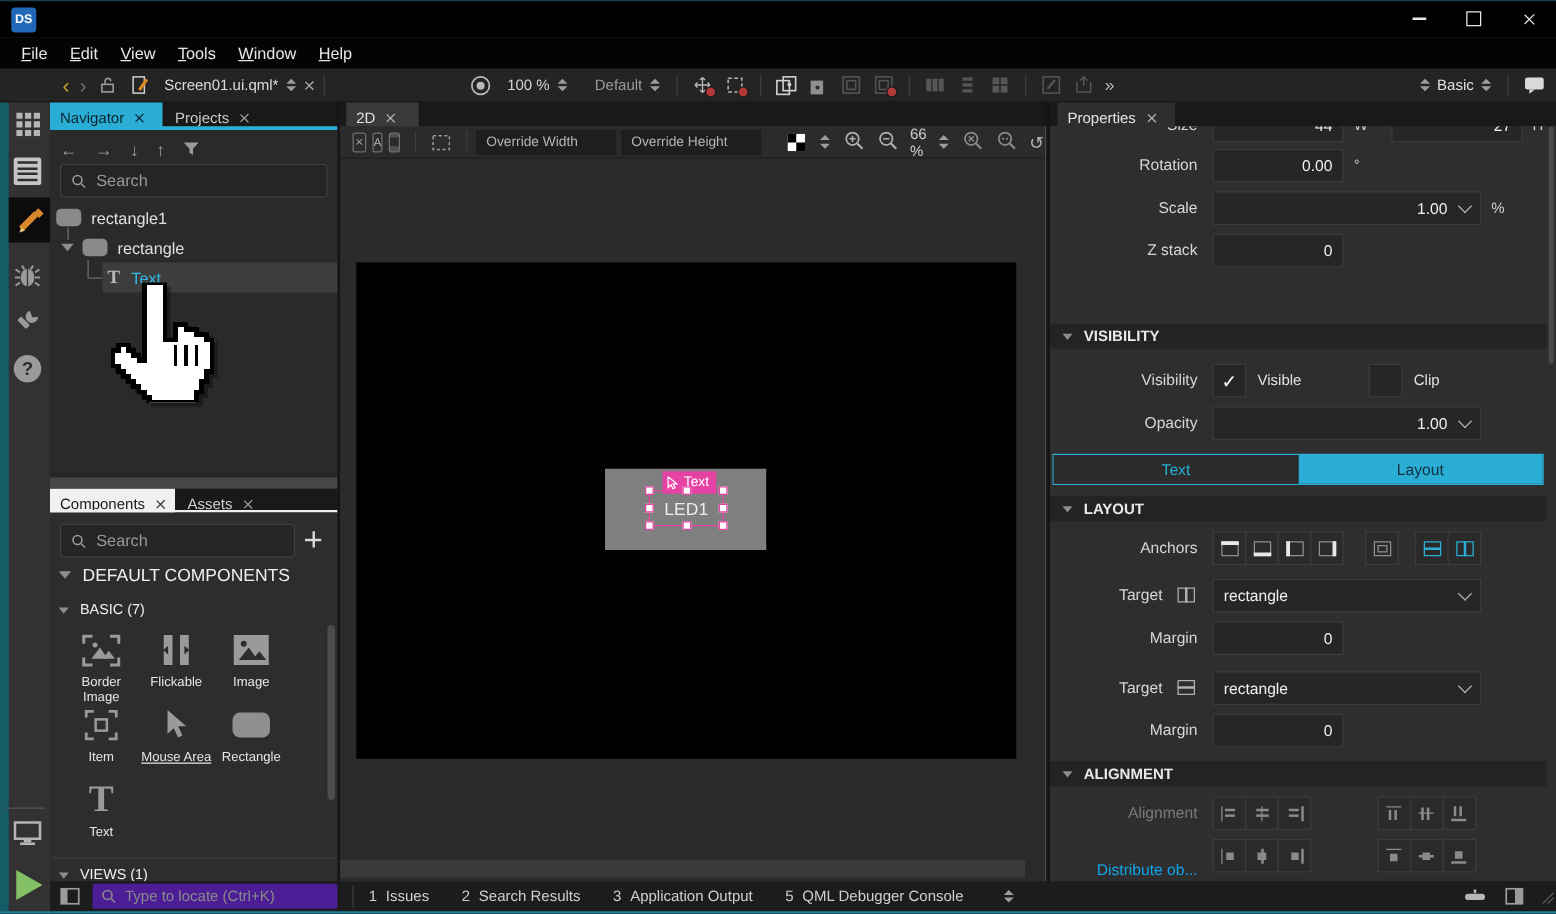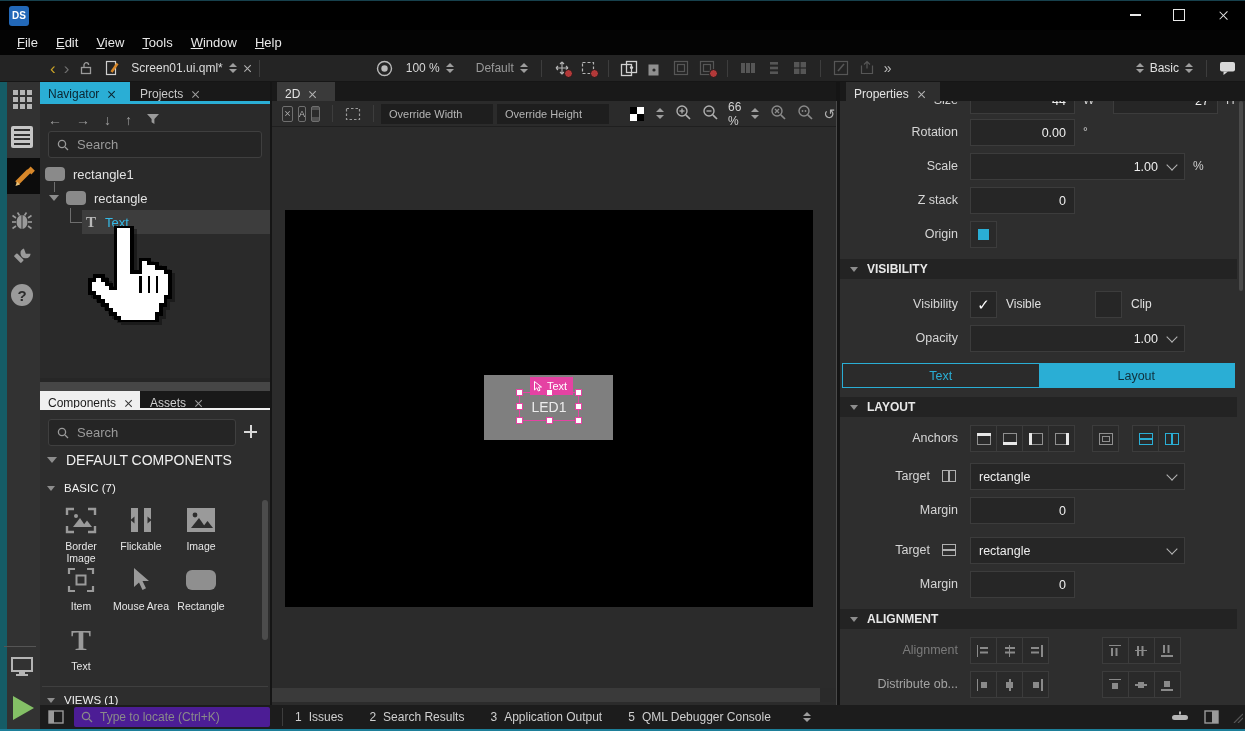--- a/index.html
+++ b/index.html
@@ -511,21 +511,21 @@
               <path d="M2 7 V2 H8"></path>
               <path d="M20 2 H26 V7"></path>
               <path d="M26 19 V24 H20"></path>
               <path d="M8 24 H2 V19"></path>
             </g>
             <rect x="9.5" y="8.5" width="9" height="9" fill="none" stroke="#9a9a9a" stroke-width="2"></rect>
           </svg>
       </div>
       <div>Item</div>
     </div>
-    <div class="citem" style="left:72px;top:155px;">
+    <div class="citem" style="left:72px;top:155px;text-decoration:underline;">
       <div class="cico">
         <svg width="18" height="24">
             <path d="M2 0 L2 19 L7 14.5 L10.5 22 L14 20.3 L10.5 13 L17 13 Z" fill="#9a9a9a"></path>
           </svg>
       </div>
       <div>Mouse Area</div>
     </div>
     <div class="citem" style="left:132px;top:155px;">
       <div class="cico">
         <div style="width:30px;height:20px;border-radius:6px;background:#8f8f8f;"></div>
@@ -683,26 +683,20 @@
       <span class="punit" style="left:353px;">%</span>
     </div>
 
     <div class="prow" style="top:86px;">
       <span class="plabel">Z stack</span>
       <div class="pfield" style="left:130px;width:105px;">
           <span class="val">0</span>
         </div>
     </div>
 
-    <div class="prow" style="top:120px;">
-      <span class="plabel">Origin</span>
-      <div class="abtn" style="left:130px;">
-        <span style="width:11px;height:11px;background:#2aaed5;display:inline-block;"></span>
-      </div>
-    </div>
 
     <div class="psec" style="top:158px;">
       <span class="tri-down" style="border-left-width:4px;border-right-width:4px;border-top-width:5px;"></span>
       <span>VISIBILITY</span>
     </div>
 
     <div class="prow" style="top:190px;">
       <span class="plabel">Visibility</span>
       <div class="cb" style="left:130px;">
           <span>✓</span>
@@ -810,21 +804,21 @@
         </div>
       <div class="abtn" style="left:288px;">
           <span class="ali ali-ch"></span>
         </div>
       <div class="abtn" style="left:314px;">
           <span class="ali ali-b"></span>
         </div>
     </div>
 
     <div class="prow" style="top:570px;">
-      <span class="plabel" style="color:#a3a3a3;">Distribute ob...</span>
+      <span class="plabel" style="color:#0ea5e9;margin-top:12px;">Distribute ob...</span>
       <div class="abtn" style="left:130px;">
           <span class="ali dis-l"></span>
         </div>
       <div class="abtn" style="left:156px;">
           <span class="ali dis-cv"></span>
         </div>
       <div class="abtn" style="left:182px;">
           <span class="ali dis-r"></span>
         </div>
       <div class="abtn" style="left:262px;">

